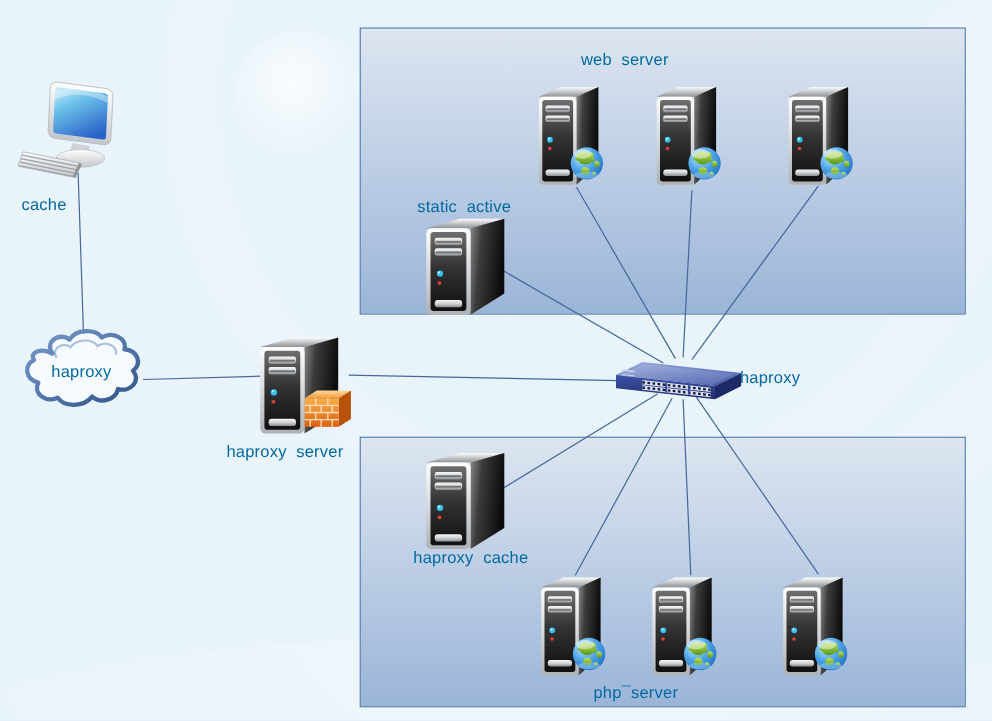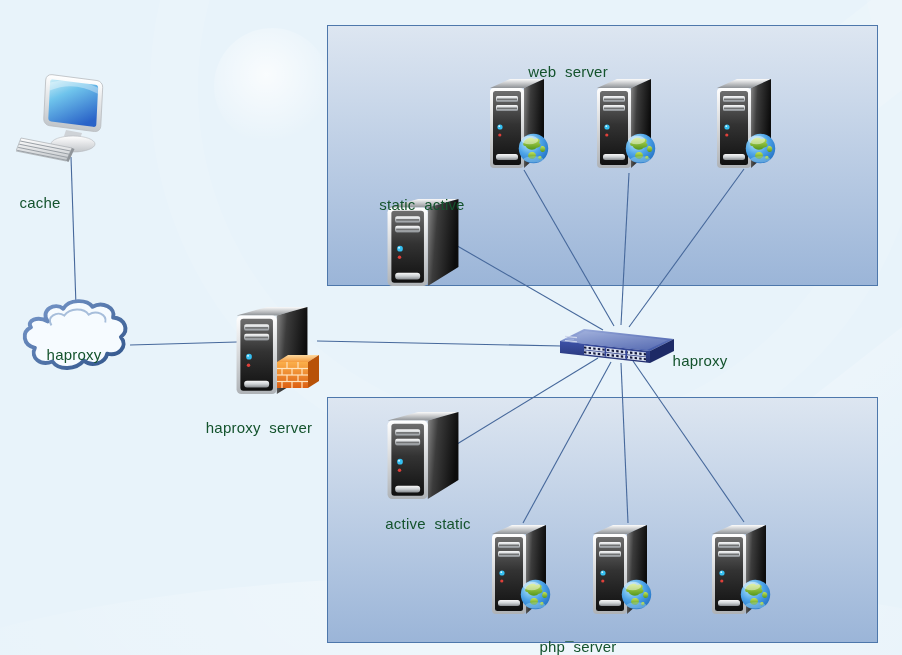--- a/index.html
+++ b/index.html
@@ -20,21 +20,21 @@
   #edges-layer{position:absolute;left:0;top:0;z-index:2;}
   #nodes-layer{z-index:3;}
   #labels-layer{z-index:4;pointer-events:none;}
   .group-box{position:absolute;box-sizing:border-box;
     border:1.4px solid var(--box-border,#4d77ab);
     background:linear-gradient(to bottom, var(--box-top,#dde6f1), var(--box-bottom,#9bb5d8));}
   .node{position:absolute;}
   .node svg{position:absolute;overflow:visible;}
   .edge{stroke:var(--line-color,#46689b);stroke-width:1.1;fill:none;}
   .diagram-label{position:absolute;transform:translate(-50%,-50%);
-    font-size:15px;color:#14532d;white-space:pre;letter-spacing:.2px;margin-top:16px;}
+    font-size:15px;color:#0369a1;white-space:pre;letter-spacing:.2px;}
   #icon-defs{position:absolute;width:0;height:0;overflow:hidden;}
 </style>
 </head>
 <body>
 
 <div class="canvas">
   <div class="decor decor-sphere"></div>
   <div class="decor decor-arc"></div>
   <div class="decor decor-streak1"></div>
   <div class="decor decor-streak2"></div>
@@ -309,15 +309,15 @@
       </div>
     </div>
   <div id="labels-layer">
       <div class="diagram-label" style="left: 568px; top: 55px;">web  server</div>
       <div class="diagram-label" style="left: 578px; top: 630px;">php¯server</div>
       <div class="diagram-label" style="left: 40px; top: 186px;">cache</div>
       <div class="diagram-label" style="left: 74px; top: 338px;">haproxy</div>
       <div class="diagram-label" style="left: 259px; top: 411px;">haproxy  server</div>
       <div class="diagram-label" style="left: 700px; top: 344px;">haproxy</div>
       <div class="diagram-label" style="left: 422px; top: 188px;">static  active</div>
-      <div class="diagram-label" style="left: 428px; top: 507px;">active  static</div>
+      <div class="diagram-label" style="left: 428px; top: 507px;">haproxy  cache</div>
     </div>
 </div>
 
 </body></html>

